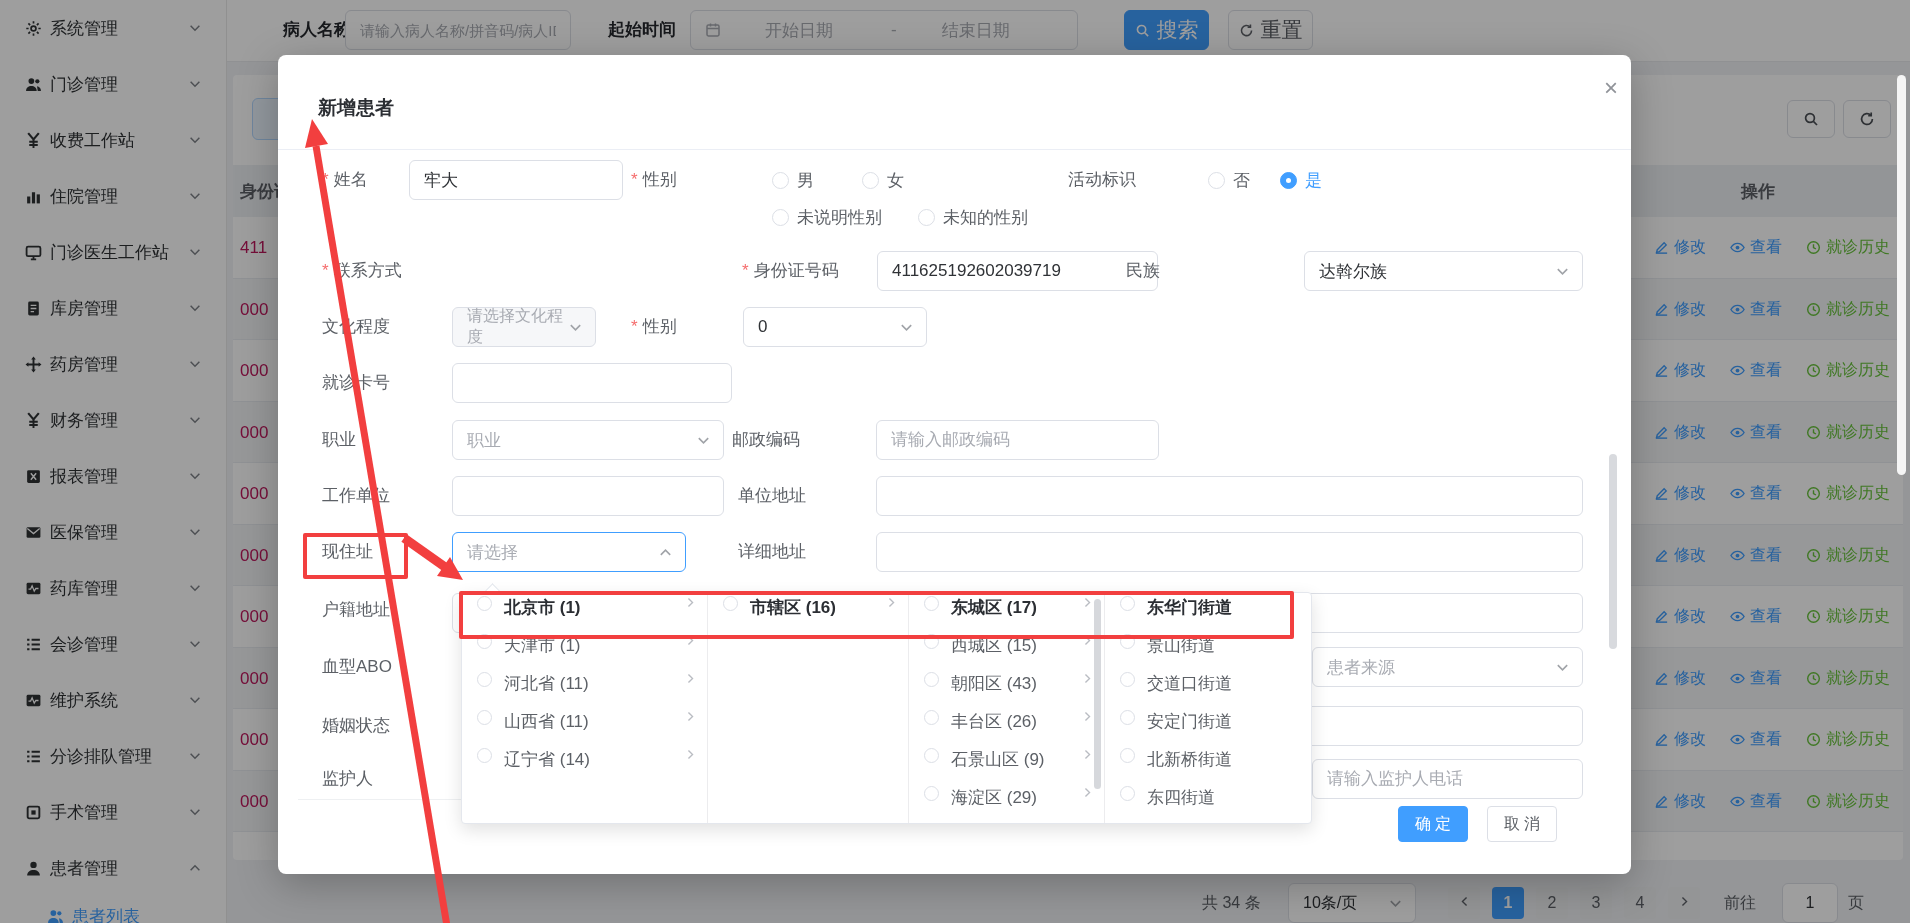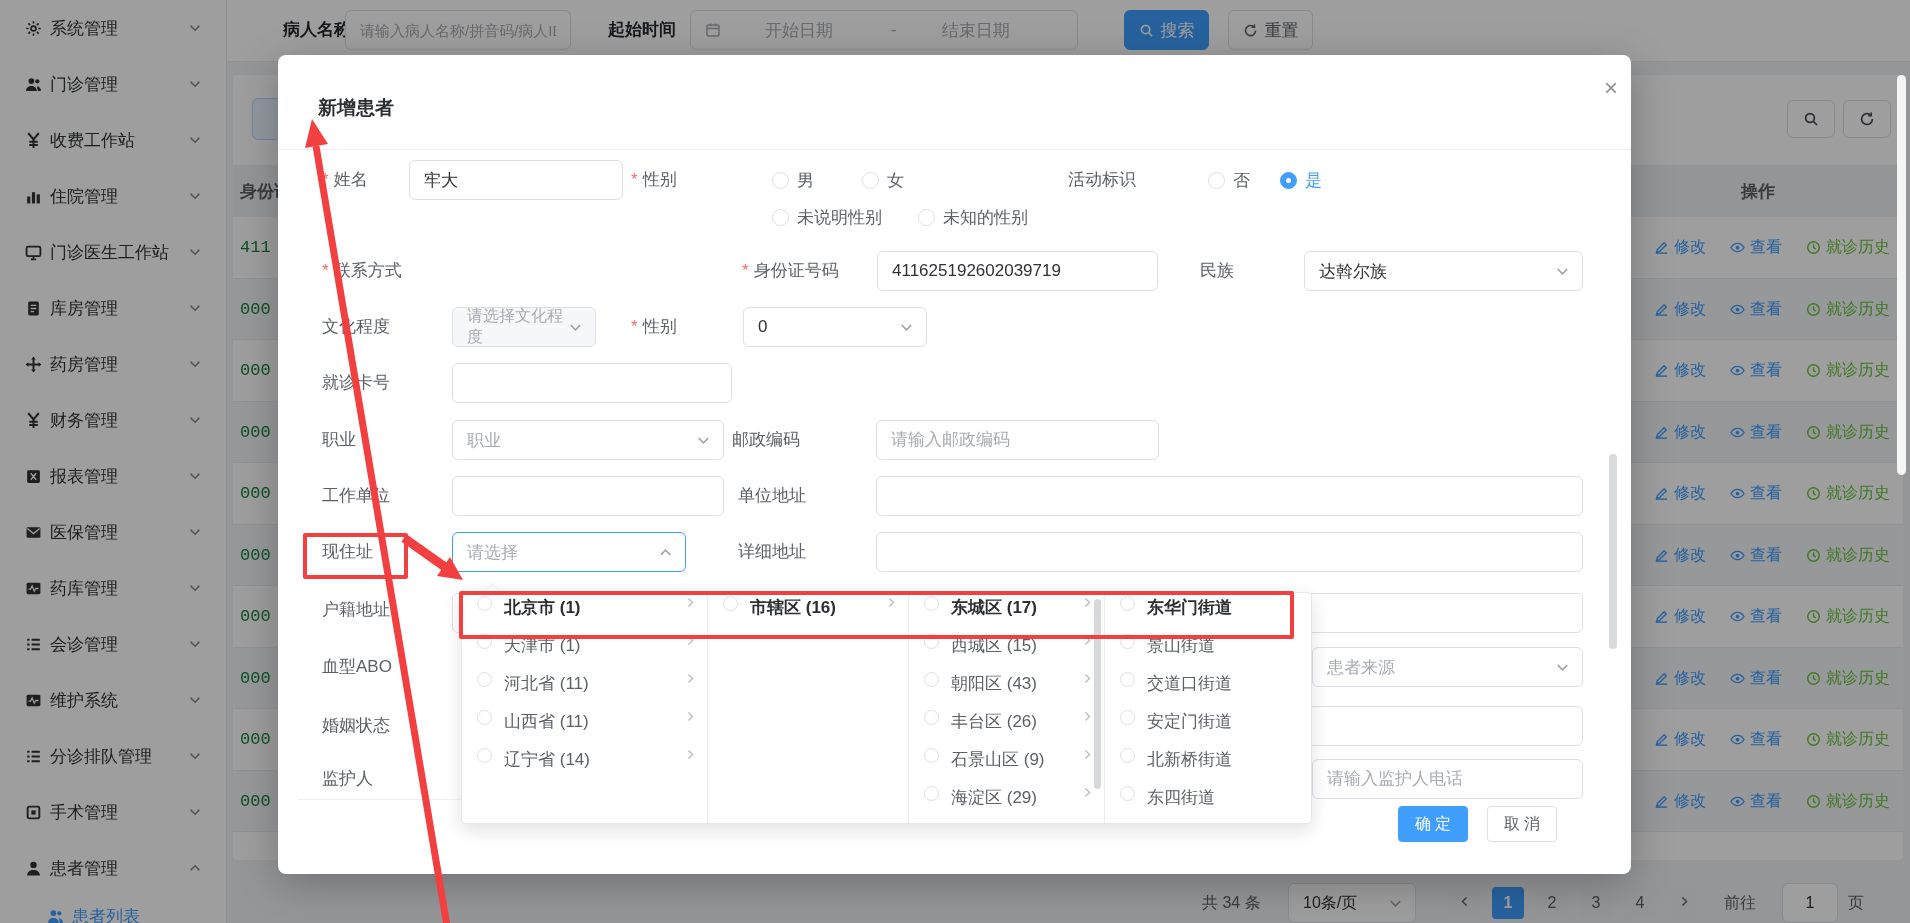--- a/index.html
+++ b/index.html
@@ -24,36 +24,36 @@
   input.inp::placeholder{color:#a8abb2;}
   .sel{border:1px solid #dcdfe6;border-radius:6px;background:#fff;height:40px;box-sizing:border-box;display:flex;align-items:center;justify-content:space-between;padding:0 12px 0 14px;font-size:17px;cursor:pointer;}
   .sel .ph{color:#a8abb2;}
   .sel .val{color:#2f3236;}
   .chev{width:15px;height:15px;color:#a0a3a8;flex:none;}
   .chev svg{width:100%;height:100%;display:block;}
   .rangebox{position:absolute;left:690px;top:10px;width:388px;height:40px;border:1px solid #dcdfe6;border-radius:6px;background:#fff;display:flex;align-items:center;box-sizing:border-box;}
   .rb-ic{width:16px;height:16px;color:#a8abb2;margin:0 14px 0 14px;}
   .rb-ic svg{width:100%;height:100%;display:block;}
   .rb-t{font-size:17px;color:#a8abb2;}
-  .btn{display:flex;align-items:center;justify-content:center;gap:7px;border-radius:6px;font-size:17px;cursor:pointer;box-sizing:border-box;height:40px;}
+  .btn{display:flex;align-items:center;justify-content:center;gap:7px;border-radius:6px;font-size:21px;cursor:pointer;box-sizing:border-box;height:40px;}
   .btn .bic{width:15px;height:15px;}
   .btn .bic svg{width:100%;height:100%;display:block;}
   .btn-primary{background:#409EFF;color:#fff;border:1px solid #409EFF;}
   .btn-plain{background:#fff;color:#5c6066;border:1px solid #dcdfe6;}
   
   .card{position:absolute;left:233px;top:75px;width:1670px;height:785px;background:#fff;border-radius:4px;}
   .addbtn{position:absolute;left:19px;top:23px;width:130px;height:40px;border:1px solid #b3d8ff;background:#ecf5ff;color:#409EFF;border-radius:6px;font-size:17px;display:flex;align-items:center;justify-content:center;}
   .iconbtn{position:absolute;top:25px;width:46px;height:36px;border:1px solid #dcdfe6;border-radius:6px;background:#fff;color:#4a4e54;display:flex;align-items:center;justify-content:center;cursor:pointer;}
   .iconbtn svg{width:16px;height:16px;display:block;}
   .t-head{position:absolute;left:0;top:90px;width:1670px;height:52px;background:#eef0f4;display:flex;align-items:center;font-weight:700;font-size:17px;color:#5c6066;}
   .th-left{padding-left:7px;white-space:nowrap;overflow:hidden;width:200px;flex:none;}
   .th-op{position:absolute;left:1460px;width:130px;text-align:center;}
   #t-rows .t-row{position:absolute;left:0;width:1670px;height:61.5px;background:#fff;border-bottom:1px solid #e9ecf0;box-sizing:border-box;}
   #t-rows .t-row.alt{background:#f4f5f7;}
-  .td-left{position:absolute;left:7px;top:0;height:61.5px;line-height:61.5px;font-size:17px;color:#15803d;white-space:nowrap;font-family:Liberation Mono, monospace;}
+  .td-left{position:absolute;left:7px;top:0;height:61.5px;line-height:61.5px;font-size:17px;color:#be185d;white-space:nowrap;}
   .acts{position:absolute;left:1421px;top:0;height:61.5px;display:flex;align-items:center;gap:24px;}
   .act{display:flex;align-items:center;gap:5px;font-size:16px;white-space:nowrap;cursor:pointer;}
   .act svg{width:15px;height:15px;display:block;}
   .act.blue{color:#409EFF;}
   .act.green{color:#67C23A;}
   
   .pgtext{position:absolute;font-size:16px;color:#5c6066;line-height:40px;top:883px;white-space:nowrap;}
   .pg-sel{position:absolute;left:1288px;top:883px;width:128px;font-size:16px;}
   .pg-btn{position:absolute;top:887px;width:32px;height:32px;border-radius:4px;background:#eff0f2;color:#5c6066;display:flex;align-items:center;justify-content:center;font-size:16px;cursor:pointer;}
   .pg-btn svg{width:13px;height:13px;}
@@ -789,21 +789,21 @@
         <span class="rlb">未说明性别</span>
       </div>
     <div class="radgrp" style="left:640px;top:142px;">
         <span class="rad"></span>
         <span class="rlb">未知的性别</span>
       </div>
 
     <span class="lab req" style="left:44px;top:196px;">联系方式</span>
     <span class="lab req" style="left:464px;top:196px;">身份证号码</span>
     <input class="inp fld" style="left: 599px; top: 196px; width: 281px;" value="411625192602039719">
-    <span class="lab" style="left:922px;top:196px;">民族</span>
+    <span class="lab" style="left:848px;top:196px;">民族</span>
     <div class="sel fld" style="left:1026px;top:196px;width:279px;">
       <span class="val">达斡尔族</span>
       <span class="chev">
           <svg viewBox="0 0 16 16" xmlns="http://www.w3.org/2000/svg">
             <path d="M3 5.5l5 5 5-5" fill="none" stroke="currentColor" stroke-width="1.7"></path>
           </svg>
         </span>
     </div>
 
     <span class="lab" style="left:44px;top:252px;">文化程度</span>

